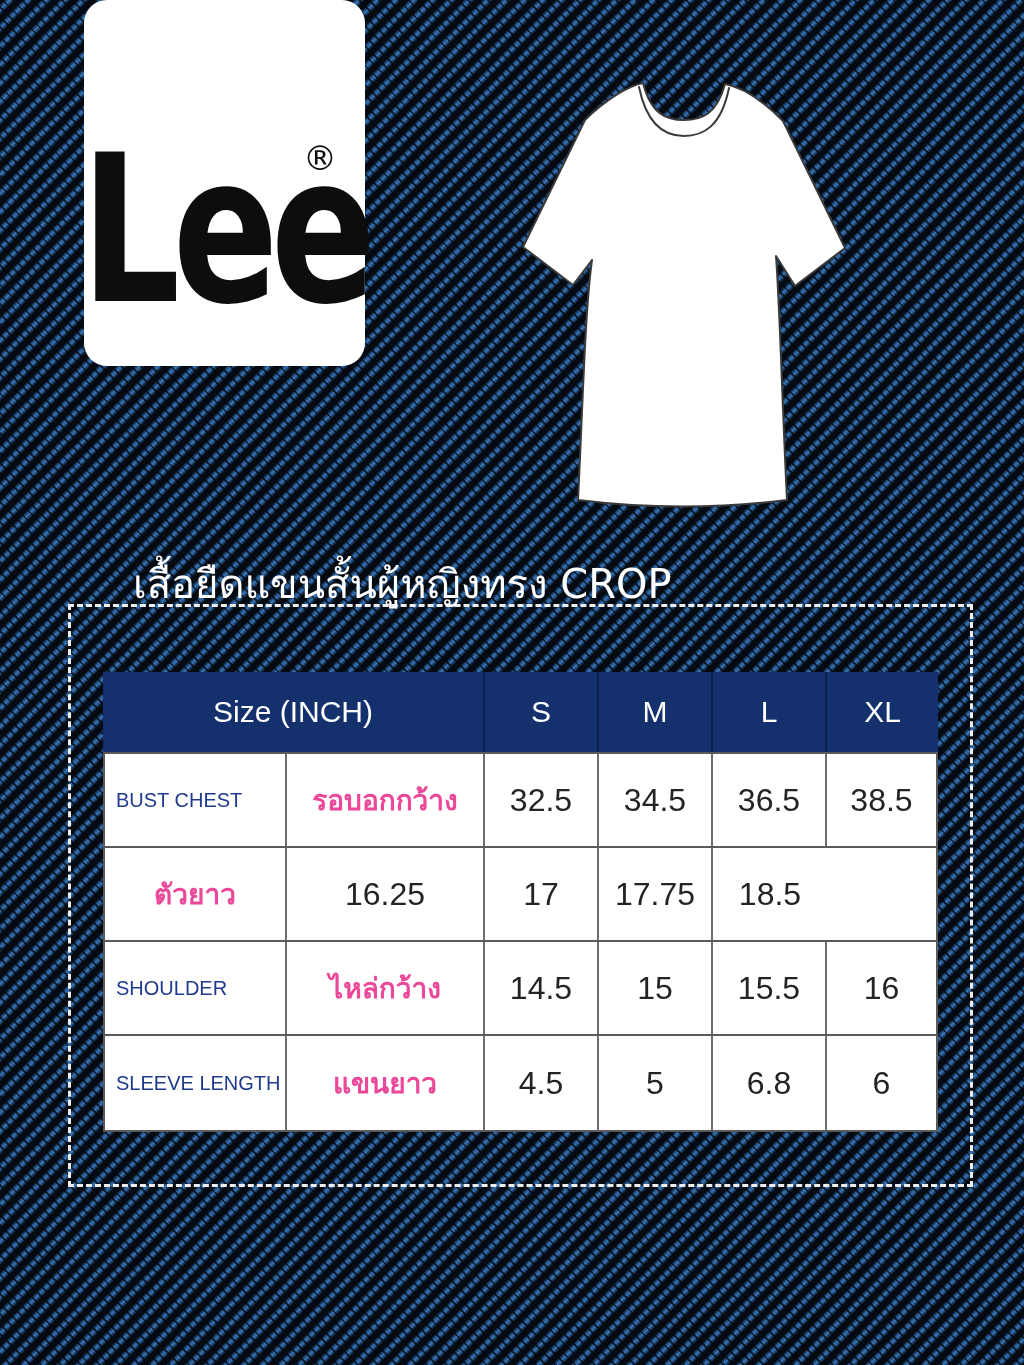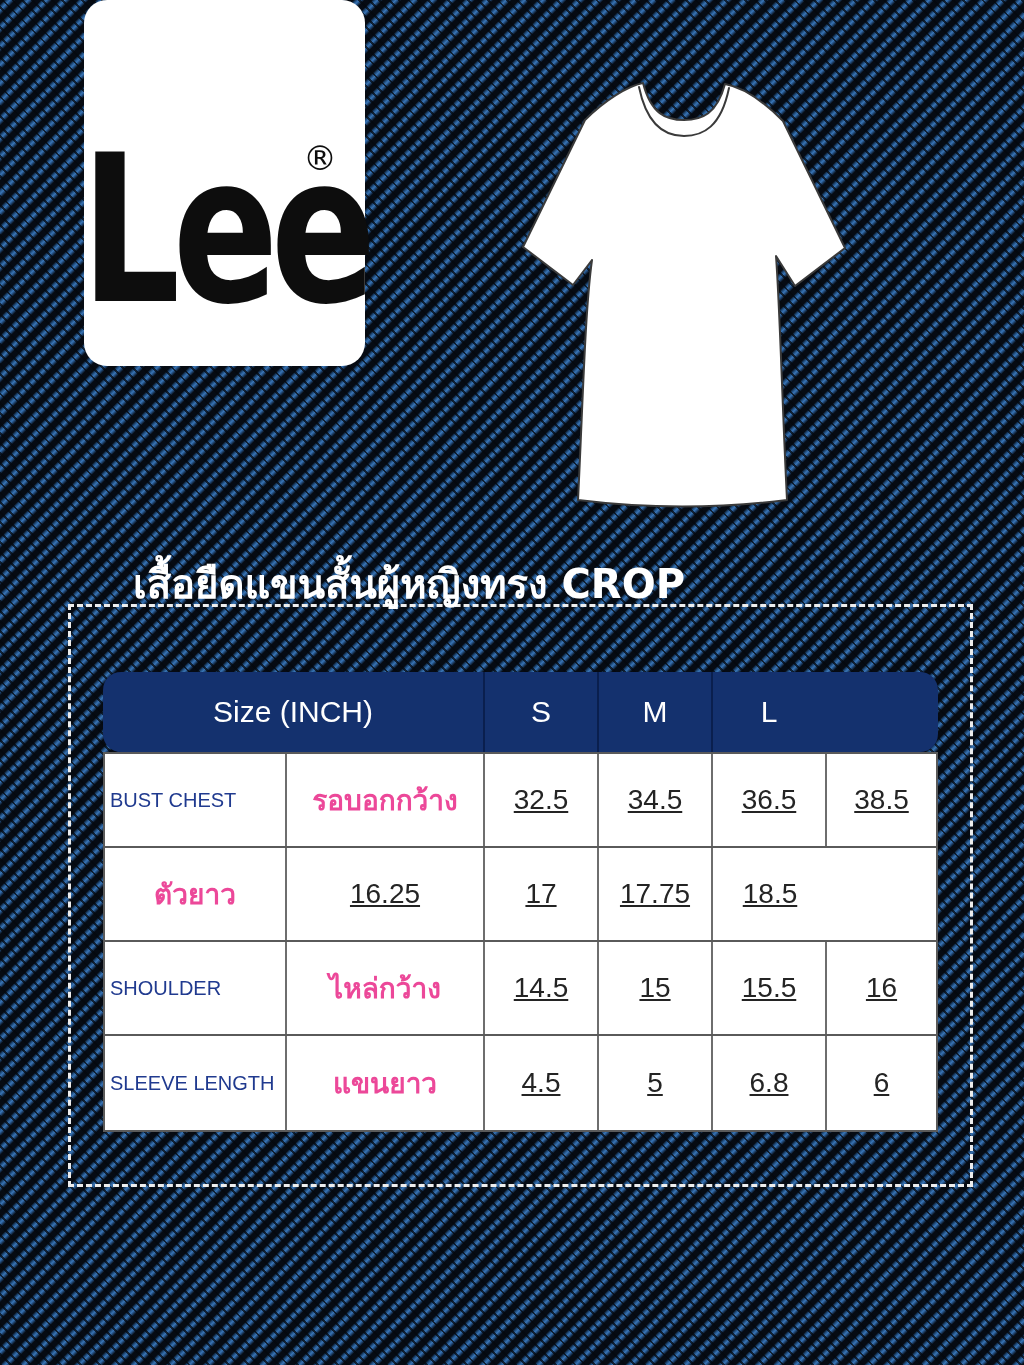--- a/index.html
+++ b/index.html
@@ -42,33 +42,32 @@
   
   .dashed-frame {
     position:absolute; left:68px; top:604px; width:905px; height:583px;
     border:3px dashed #ededed;
   }
 
   
   .heading {
     position:absolute; left:133px; top:560px;
     font-family:"DejaVu Sans", sans-serif;
-    font-weight:bold; font-size:40px; line-height:1.2;
+    font-weight:normal; font-size:40px; line-height:1.2;
     color:#ffffff;
     white-space:nowrap;
   }
 
   
   .size-table { position:absolute; left:103px; top:672px; width:835px; }
   .t-header {
     display:grid;
     grid-template-columns:380px 114px 114px 114px 1fr;
     height:80px;
     background:#14316e;
-    border-radius:18px;
   }
   .t-header .cell {
     display:flex; align-items:center; justify-content:center;
     color:#ffffff; font-size:30px;
   }
   .t-header .sz { border-left:2px solid #0a1f4e; }
   .t-body {
     background:#ffffff;
     border:2px solid #5a5a5a;
   }
@@ -79,28 +78,28 @@
     border-bottom:2px solid #5a5a5a;
   }
   .t-row:last-child { border-bottom:none;border-radius:22px; }
   .t-row .td {
     display:flex; align-items:center; justify-content:center;
     border-right:2px solid #6e6e6e;
   }
   .t-row .td:last-child { border-right:none; }
   .td.en {
     justify-content:flex-start;
-    padding-left:5px;
+    padding-left:11px;
     color:#203a8f; font-size:20px;
   }
   .td.th {
     color:#ec4899; font-weight:bold; font-size:28px;
     font-family:"DejaVu Sans", sans-serif;
   }
-  .td.val { color:#242424; font-size:28px;text-decoration:underline; }
+  .td.val { color:#242424; font-size:32px; }
 </style>
 </head>
 <body>
 
 <div class="lee-box">
   <div class="lee-text">Lee</div>
   <div class="reg-mark">®</div>
 </div>
 
 <svg class="tshirt" viewBox="0 0 345 455" xmlns="http://www.w3.org/2000/svg">
@@ -124,20 +123,21 @@
 <div class="dashed-frame"></div>
 
 <div class="heading">เสื้อยืดแขนสั้นผู้หญิงทรง CROP</div>
 
 <div class="size-table">
   <div class="t-header">
     <div class="cell">Size (INCH)</div>
     <div class="cell sz">S</div>
     <div class="cell sz">M</div>
     <div class="cell sz">L</div>
+    <div class="cell sz">XL</div>
   </div>
   <div class="t-body">
 
     <div class="t-row">
       <div class="td en">BUST CHEST</div>
       <div class="td th">รอบอกกว้าง</div>
       <div class="td val">32.5</div>
       <div class="td val">34.5</div>
       <div class="td val">36.5</div>
       <div class="td val">38.5</div>

